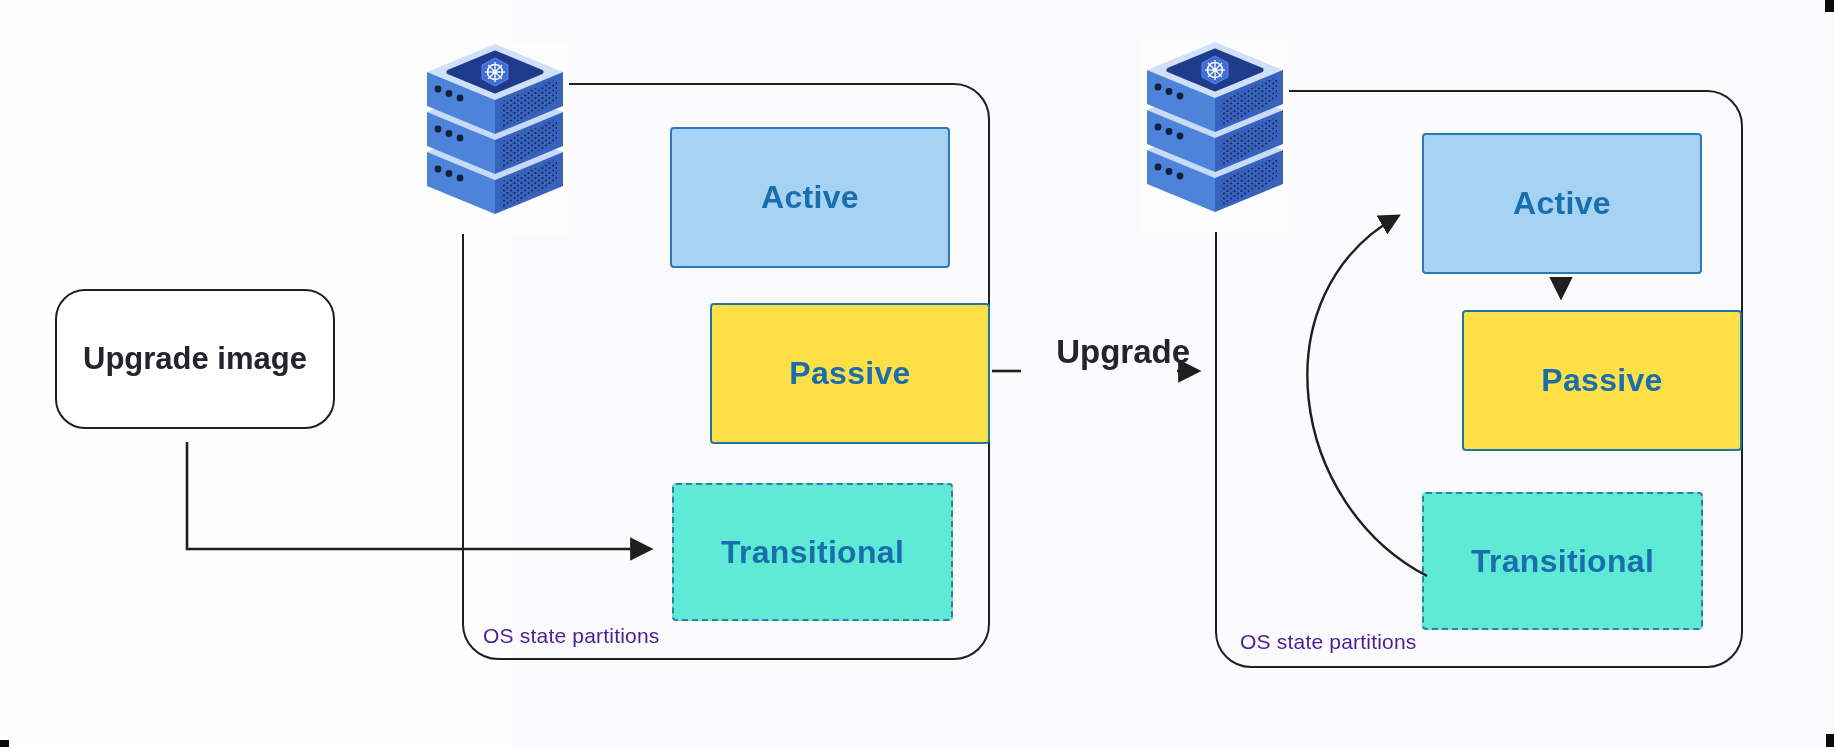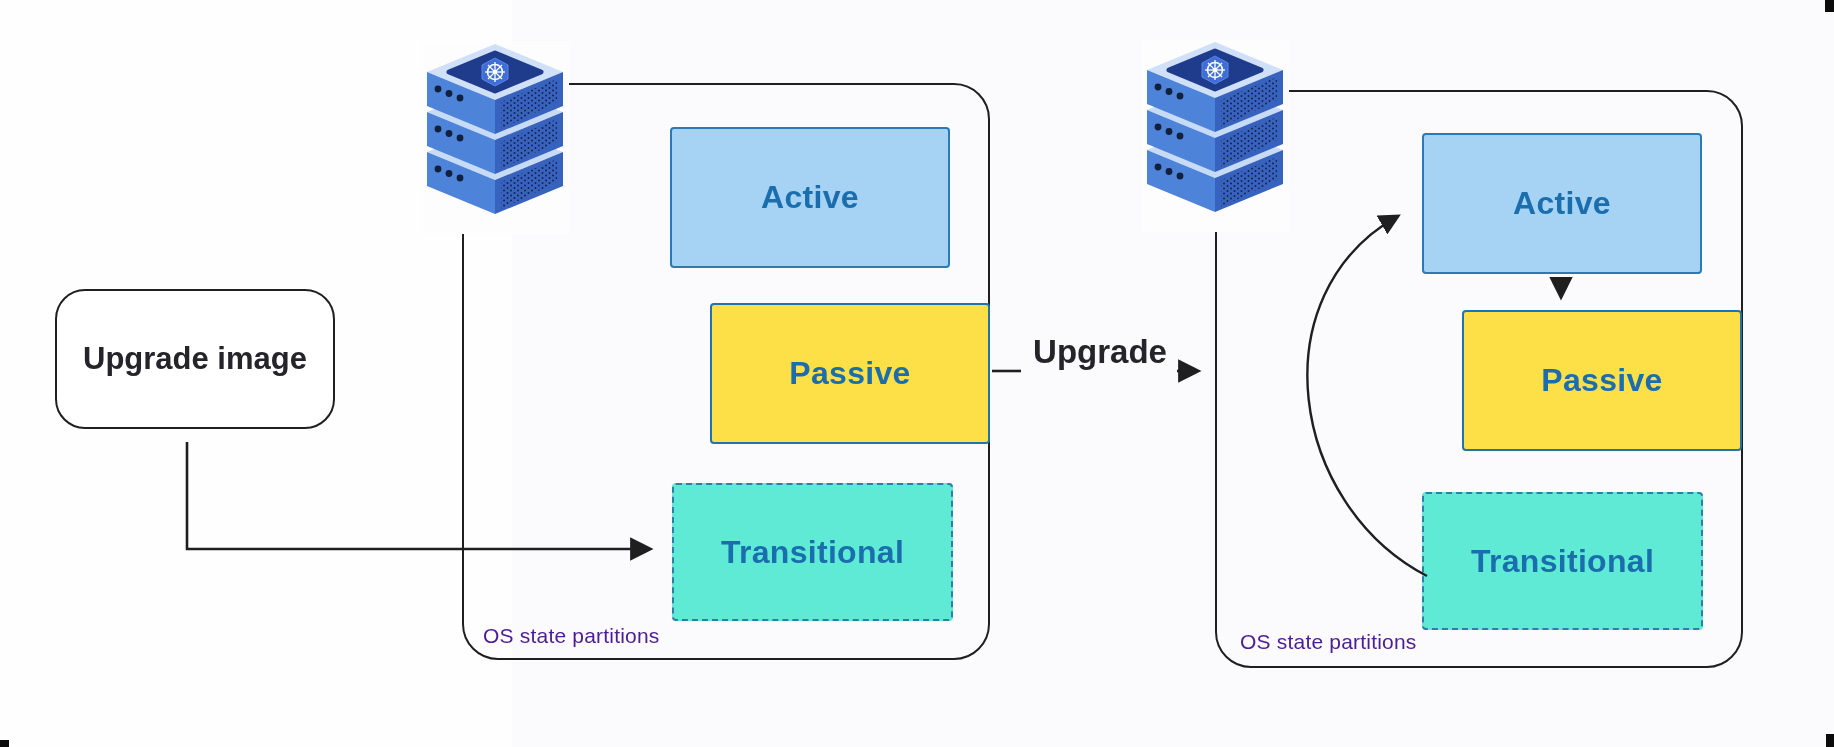--- a/index.html
+++ b/index.html
@@ -32,21 +32,21 @@
 
   
   .upgrade-image-box{
     position:absolute;left:55px;top:289px;width:280px;height:140px;border-radius:30px;
     background:#ffffff;border:2.5px solid #1f1f1f;display:flex;align-items:center;justify-content:center;
     font-size:31px;font-weight:600;color:#26242b;z-index:3;box-sizing:border-box;
   }
 
   
   .transition-label{
-    position:absolute;left:1010px;top:330px;width:180px;text-align:center;
+    position:absolute;left:1010px;top:330px;width:180px;text-align:right;
     font-size:33px;font-weight:600;color:#26242b;line-height:44px;z-index:3;
   }
 
   
   .icon-wrap{position:absolute;width:148px;height:192px;background:#fdfdfe;z-index:4;display:flex;align-items:flex-start;justify-content:center;}
 
   svg.overlay{position:absolute;left:0;top:0;z-index:5;pointer-events:none;}
   .edge-artifact{position:absolute;background:#0b0b0b;z-index:6;}
 </style>
 </head>

